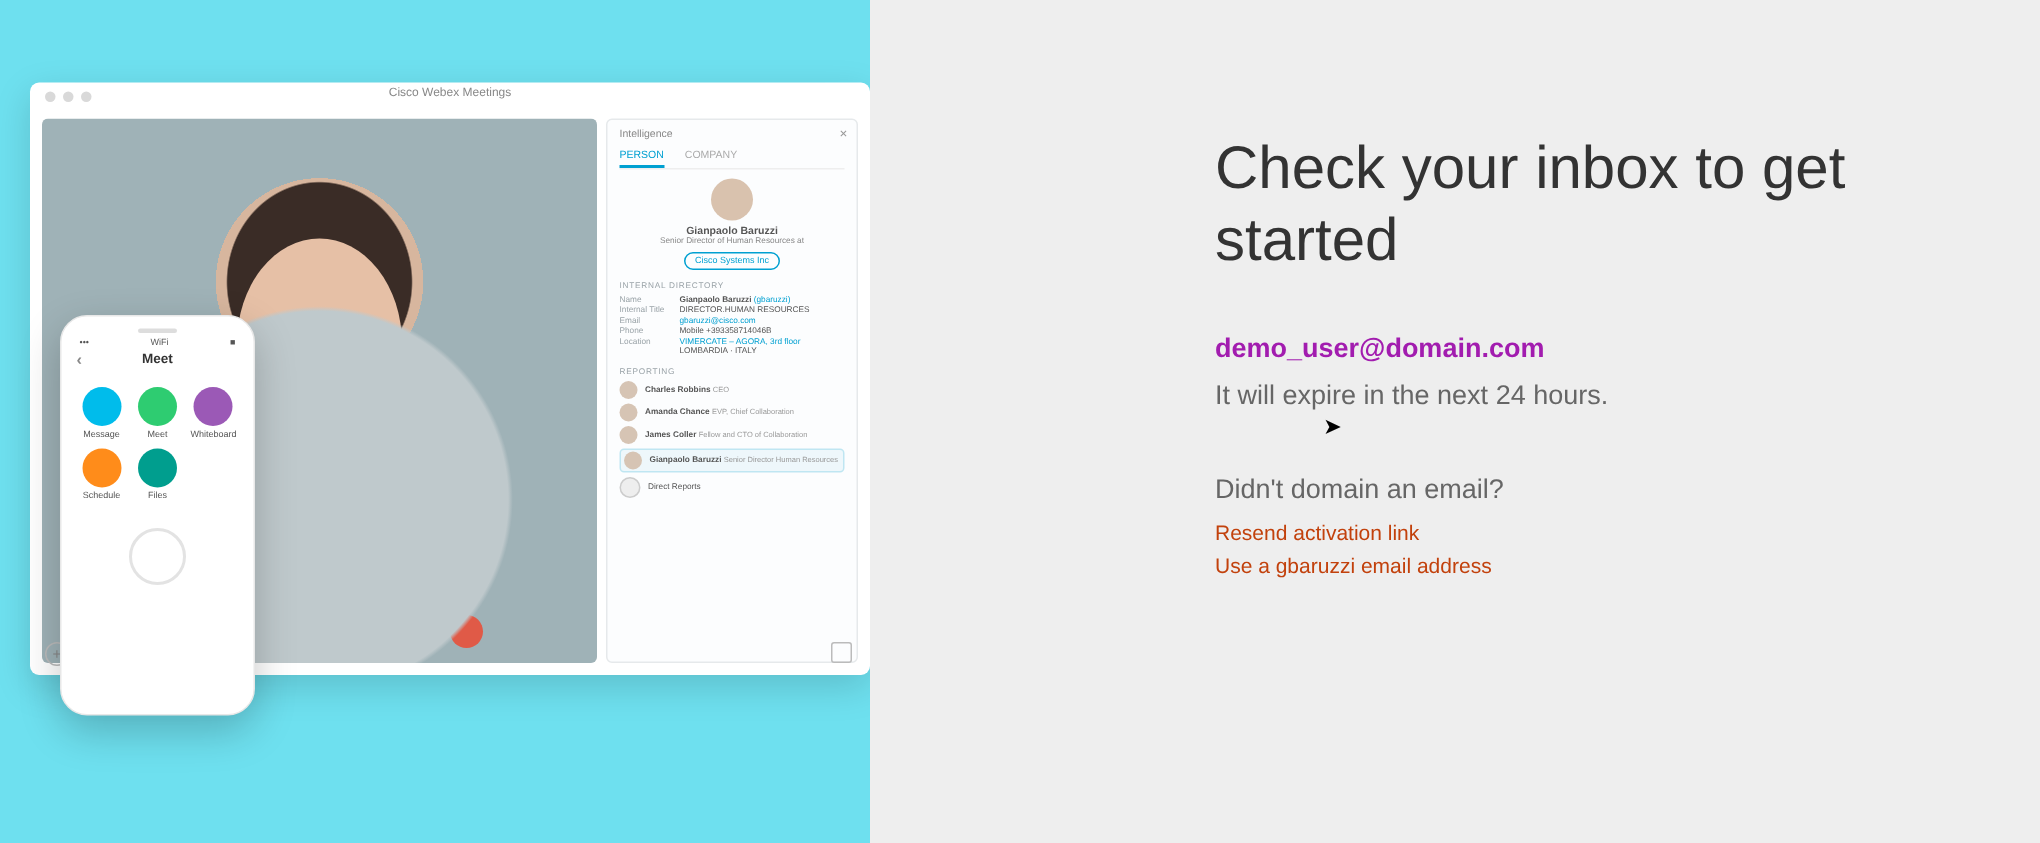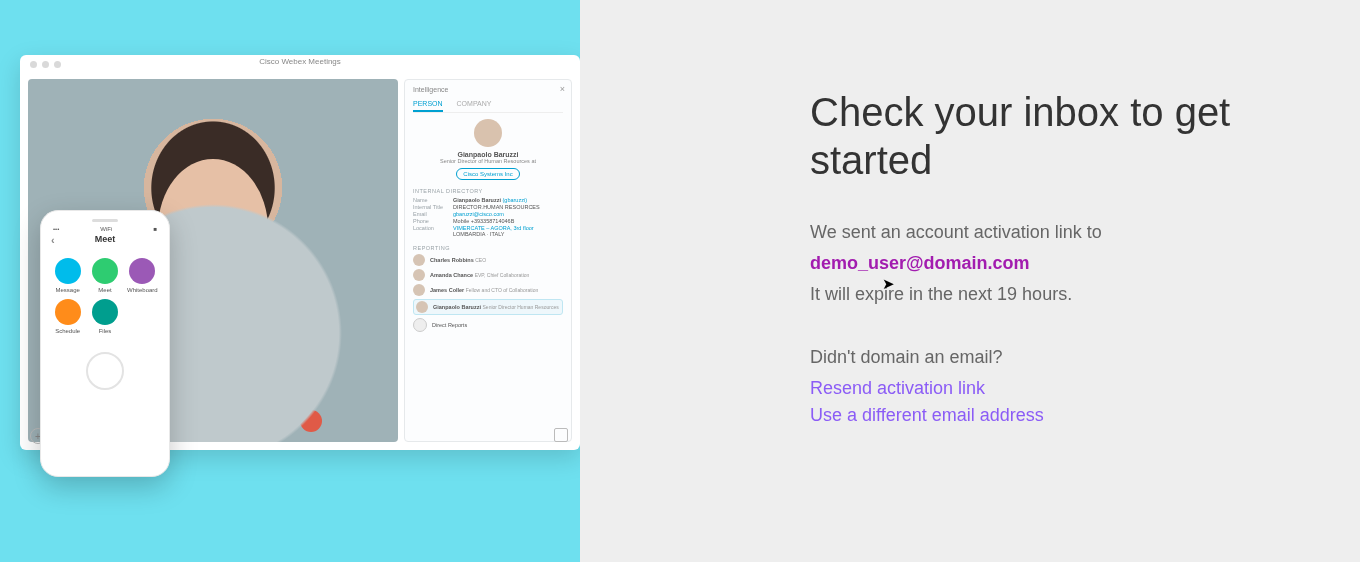--- a/index.html
+++ b/index.html
@@ -70,21 +70,21 @@
   .c.orange{background:#ff8c1a;} .c.teal{background:#009e8e;}
   .home{width:34px;height:34px;border:2px solid #e3e3e3;border-radius:50%;margin:18px auto 0;}
 
   
   .right{position:absolute;left:580px;top:0;right:0;bottom:0;background:#eeeeee;
          padding:88px 60px 16px 230px;box-sizing:border-box;}
   .right h1{margin:0 0 38px 0;font-size:40px;font-weight:300;color:#333;line-height:1.2;max-width:520px;}
   .right p{margin:0 0 10px 0;font-size:18px;color:#666;font-weight:300;}
   .right .email{color:#a21caf;font-weight:600;font-size:18px;}
   .right .gap{height:32px;}
-  .right a.link{display:block;color:#8b5cf6;font-size:18px;text-decoration:none;margin:6px 0;cursor:pointer;}
+  .right a.link{display:block;color:#c2410c;font-size:14px;text-decoration:none;margin:6px 0;cursor:pointer;}
   .cursor{position:absolute;left:882px;top:275px;font-size:15px;color:#000;pointer-events:none;}
 </style>
 </head>
 <body>
 
 <div class="stage">
 
   <div class="left">
     <div class="laptop">
       <div class="laptop-top">
@@ -211,23 +211,22 @@
             <span class="c teal"></span>
             <span>Files</span>
           </div>
       </div>
       <div class="home"></div>
     </div>
   </div>
 
   <div class="right">
     <h1>Check your inbox to get started</h1>
-    <p>We sent an account activation link to</p>
     <p class="email">demo_user@domain.com</p>
-    <p>It will expire in the next 19 hours.</p>
+    <p>It will expire in the next 24 hours.</p>
     <div class="gap"></div>
     <p>Didn't domain an email?</p>
     <a class="link">Resend activation link</a>
-    <a class="link">Use a different email address</a>
+    <a class="link">Use a gbaruzzi email address</a>
   </div>
 
   <span class="cursor">➤</span>
 </div>
 
 </body></html>

